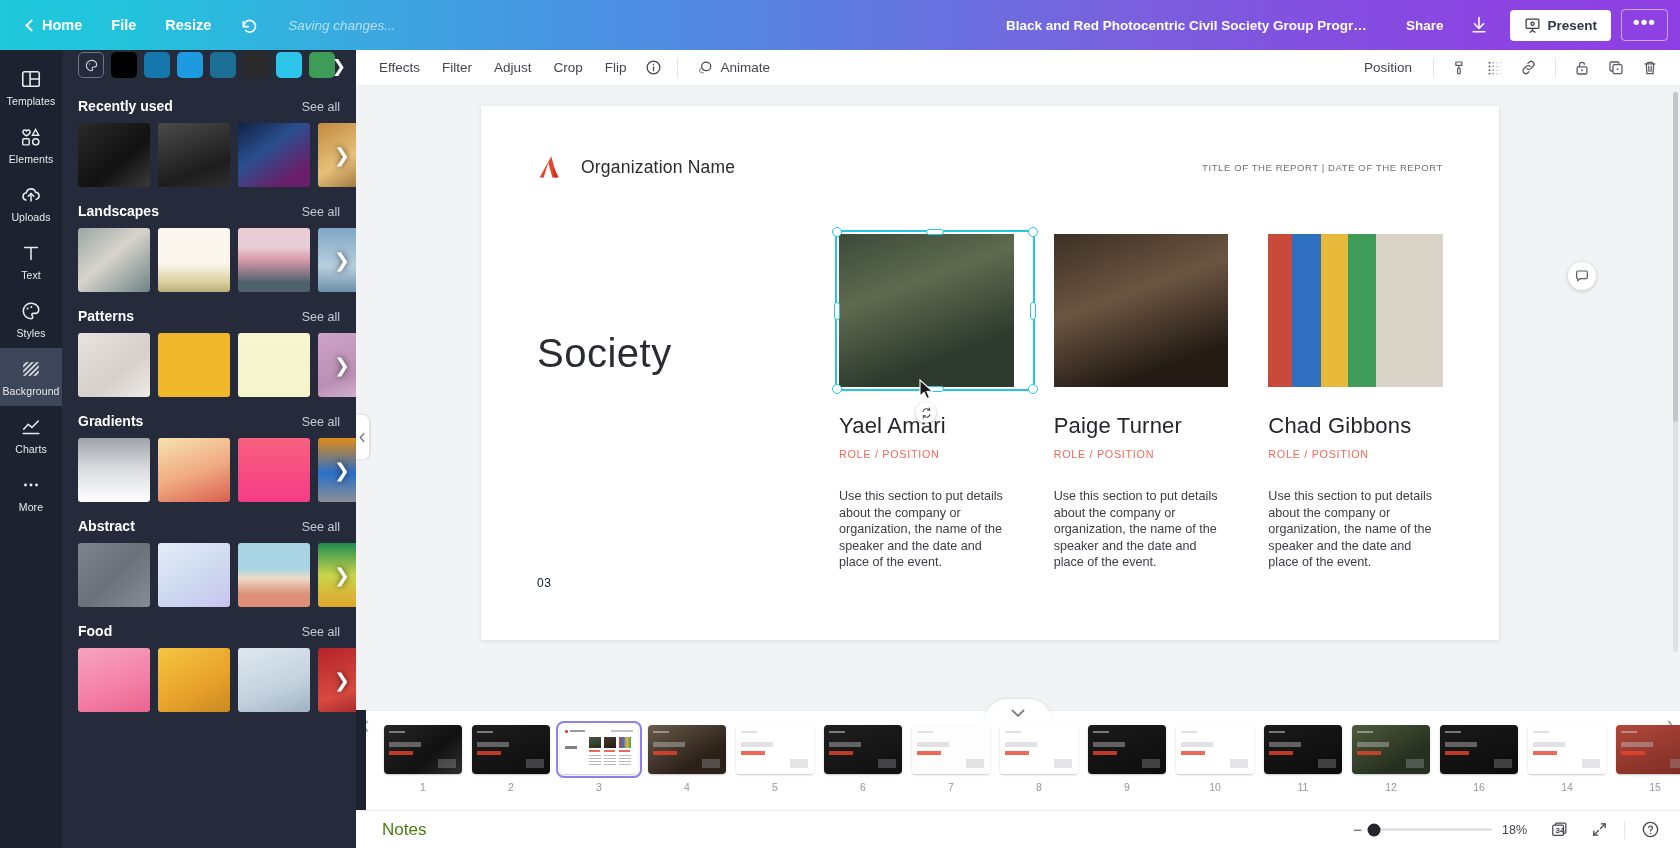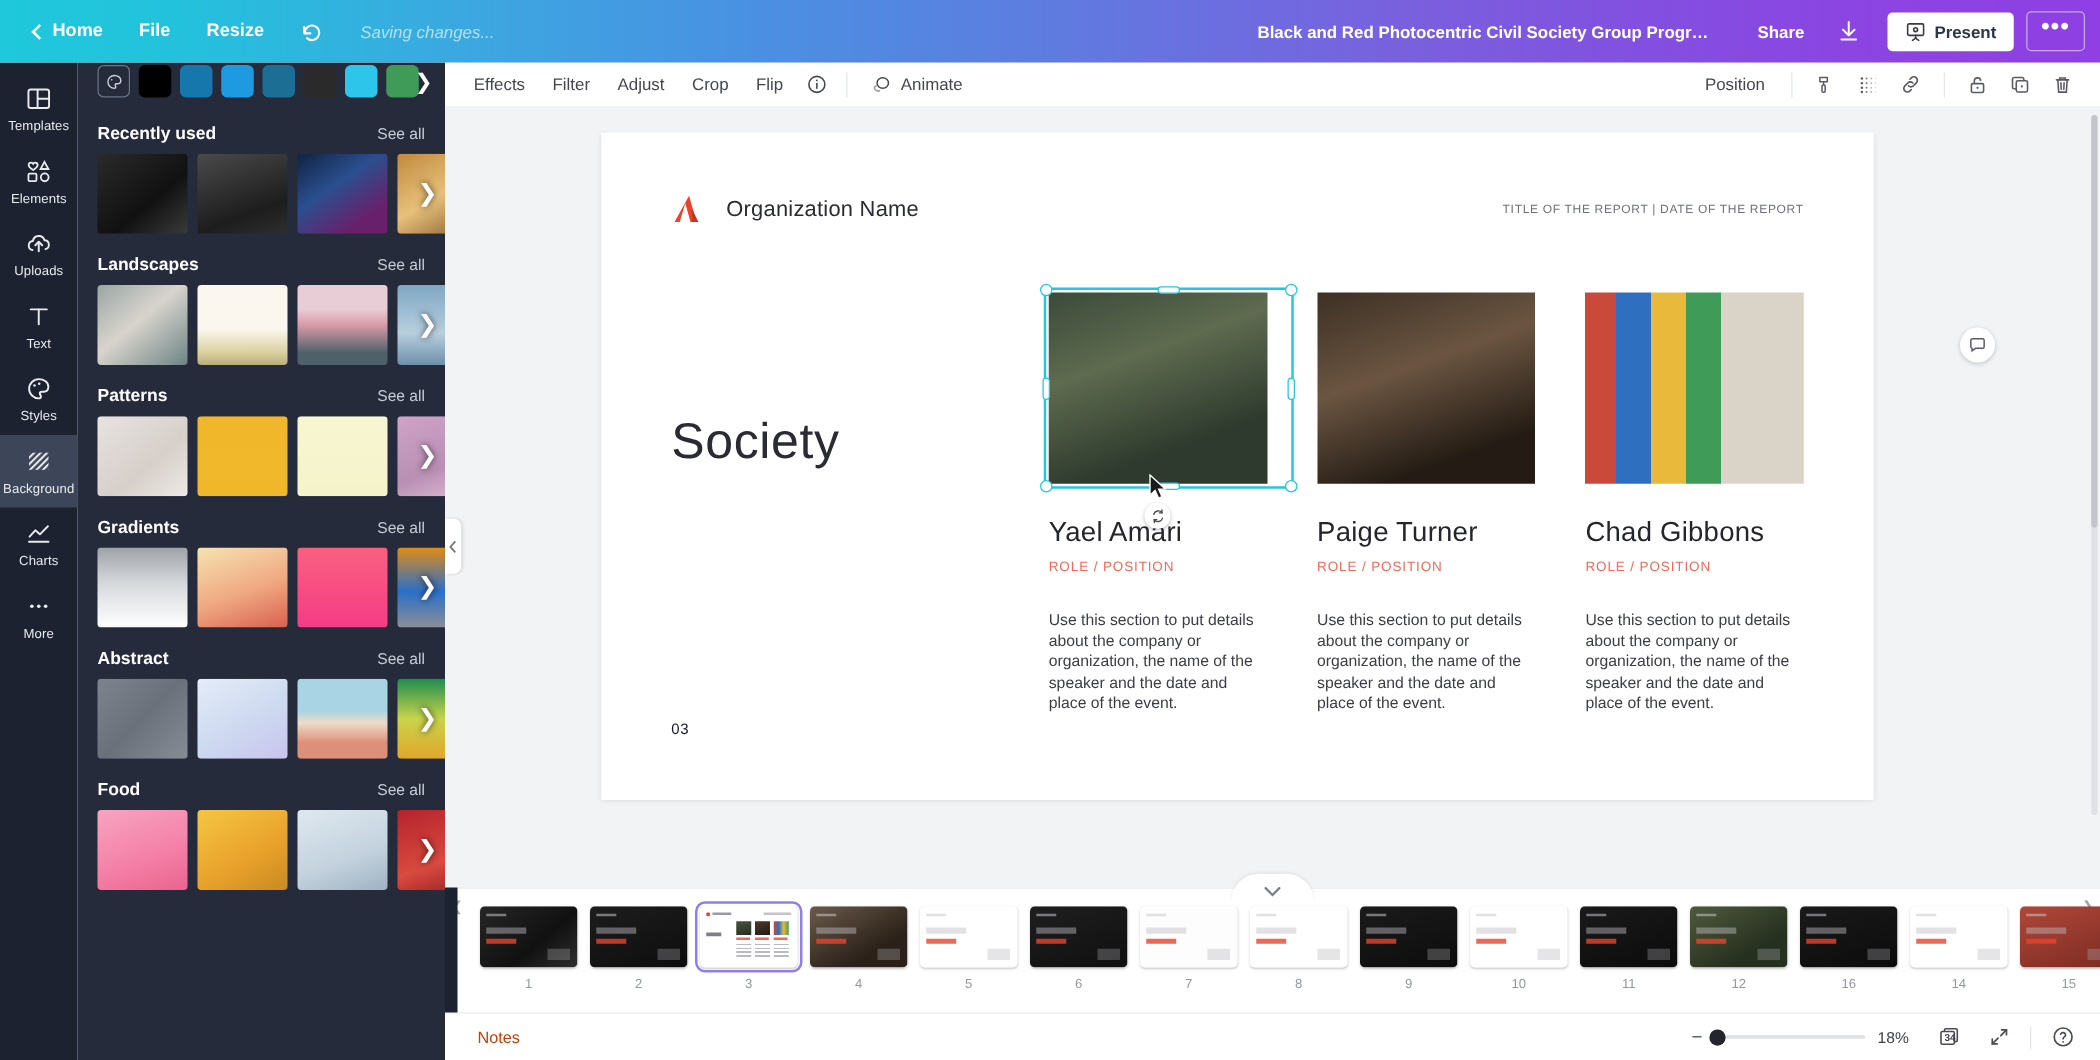--- a/index.html
+++ b/index.html
@@ -255,21 +255,21 @@
   .pgthumb.sel .card { outline: 2px solid #8f7fe8; outline-offset: 2px; }
   .pgnum { text-align: center; font-size: 10.5px; color: #9397a1; margin-top: 7px; }
 
   
   .bottombar {
     position: absolute; top: 810px; left: 356px; width: 1324px; height: 38px;
     background: #fff; border-top: 1px solid #ebecee; z-index: 20;
     display: flex; align-items: center; padding: 0 14px 0 16px;
   }
   .notes-btn {
-    font-size: 13px; color: #c2410c; padding: 6px 10px; border-radius: 4px;
+    font-size: 17px; color: #4d7c0f; padding: 6px 10px; border-radius: 4px;
     cursor: pointer;
     text-align: center;
   }
   .bb-right { margin-left: auto; display: flex; align-items: center; gap: 10px; }
   .zoom-slider { display: flex; align-items: center; gap: 6px; }
   .zm-minus { color: #50525c; font-size: 15px; cursor: pointer; line-height: 1; }
   .zm-track {
     width: 124px; height: 3px; background: #e1e2e6; border-radius: 2px;
     position: relative; cursor: pointer;
   }

